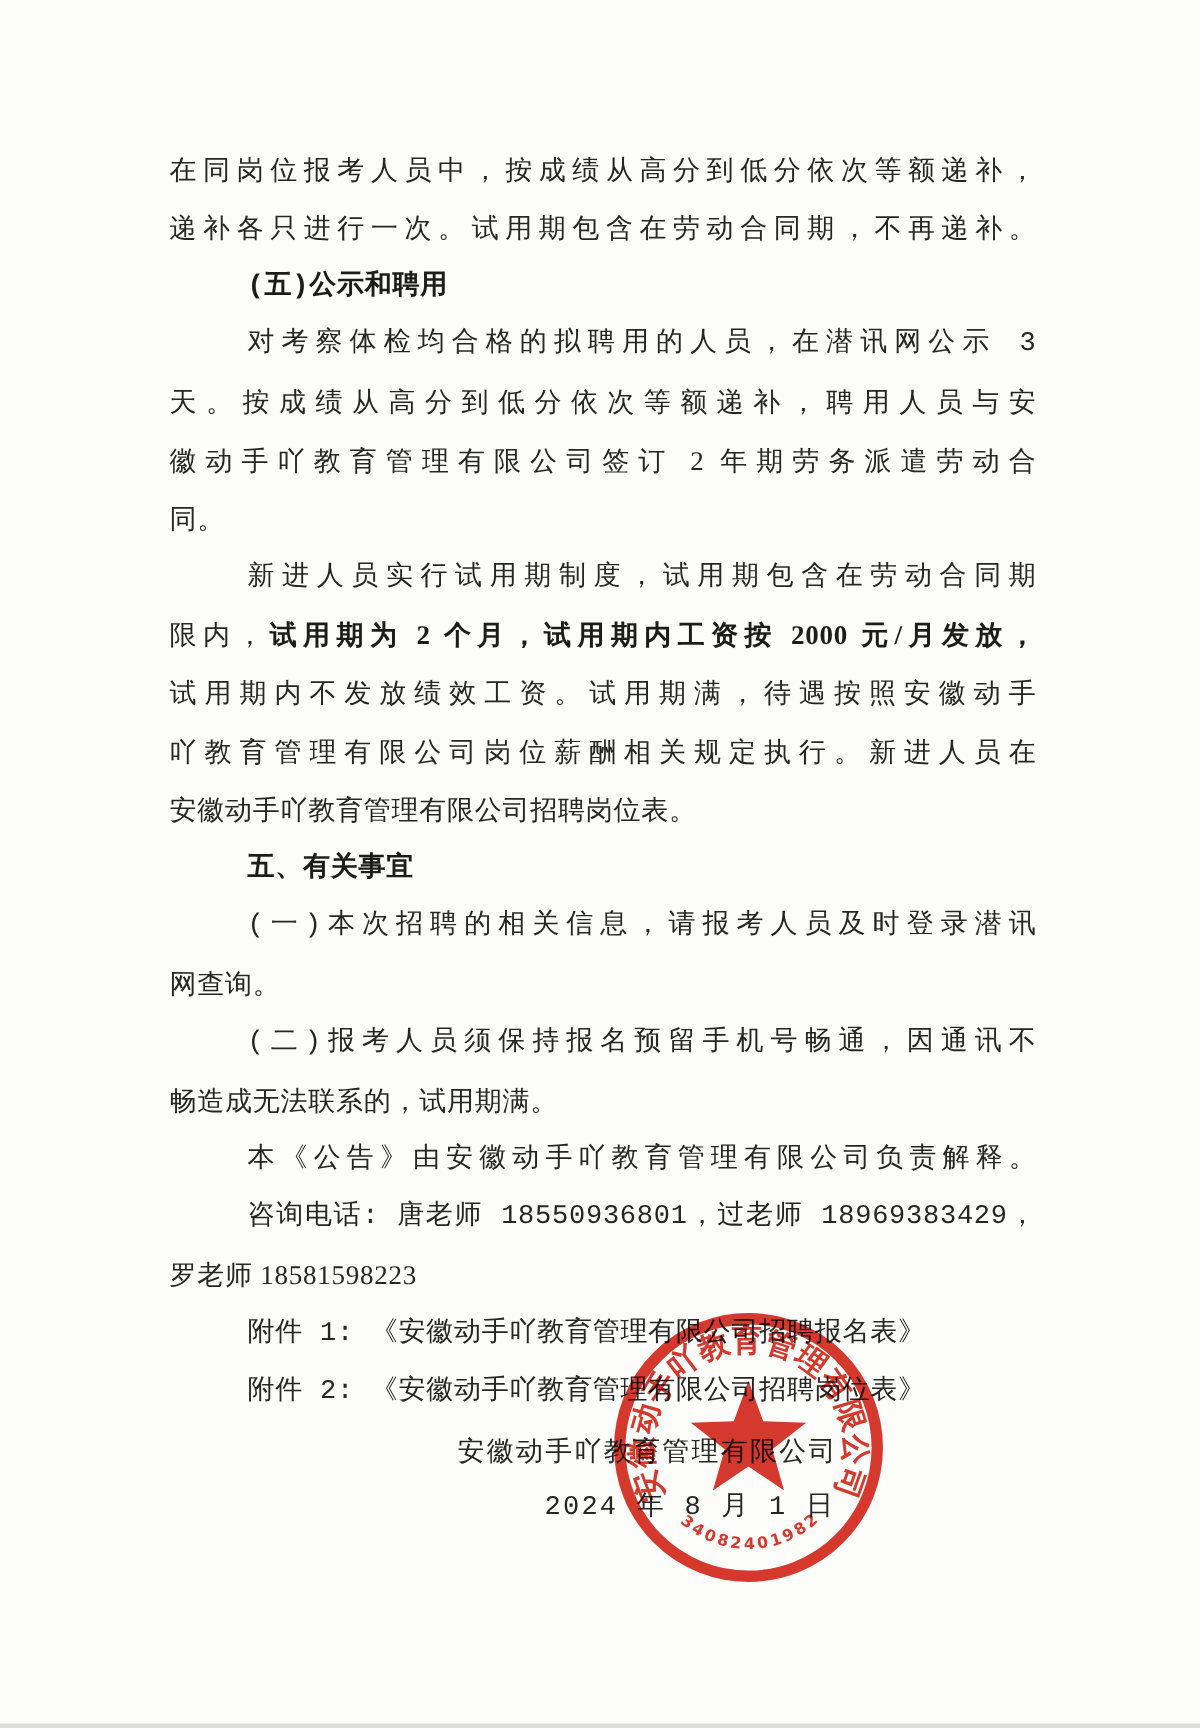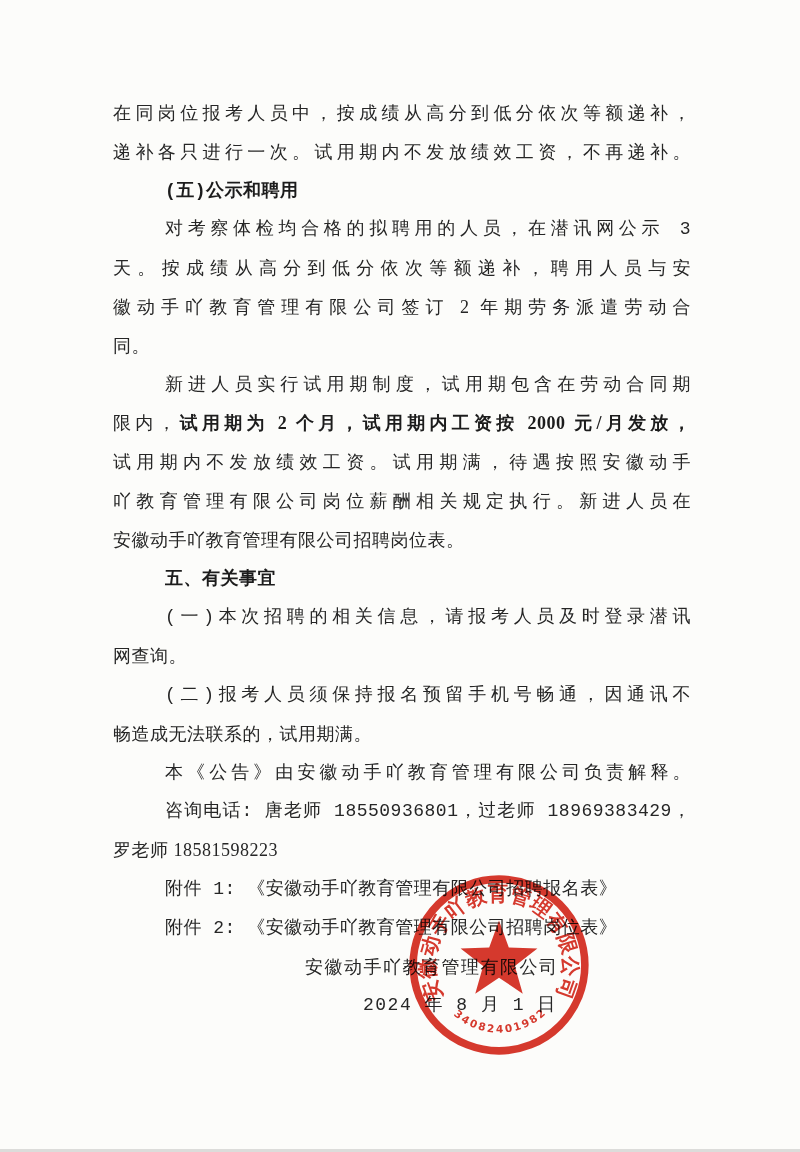--- a/index.html
+++ b/index.html
@@ -44,21 +44,21 @@
     position: absolute;
     left: 0; bottom: 0;
     width: 800px; height: 3px;
   }
 </style>
 </head>
 <body style="background: rgb(252, 252, 250);">
 
 <div class="doc" style="color: rgb(38, 38, 38);">
     <div class="line justify"><span>在同岗位报考人员中，按成绩从高分到低分依次等额递补，</span></div>
-    <div class="line justify"><span>递补各只进行一次。试用期内不发放绩效工资，不再递补。</span></div>
+    <div class="line justify"><span>递补各只进行一次。试用期包含在劳动合同期，不再递补。</span></div>
     <div class="line indent"><span class="bold">(五)公示和聘用</span></div>
     <div class="line justify-indent"><span>对考察体检均合格的拟聘用的人员，在潜讯网公示 3</span></div>
     <div class="line justify"><span>天。按成绩从高分到低分依次等额递补，聘用人员与安</span></div>
     <div class="line justify"><span>徽动手吖教育管理有限公司签订 2 年期劳务派遣劳动合</span></div>
     <div class="line left"><span>同。</span></div>
     <div class="line justify-indent"><span>新进人员实行试用期制度，试用期包含在劳动合同期</span></div>
     <div class="line justify"><span>限内，</span><span class="bold">试用期为 2 个月，试用期内工资按 2000 元/月发放，</span></div>
     <div class="line justify"><span>试用期内不发放绩效工资。试用期满，待遇按照安徽动手</span></div>
     <div class="line justify"><span>吖教育管理有限公司岗位薪酬相关规定执行。新进人员在</span></div>
     <div class="line left"><span>安徽动手吖教育管理有限公司招聘岗位表。</span></div>

